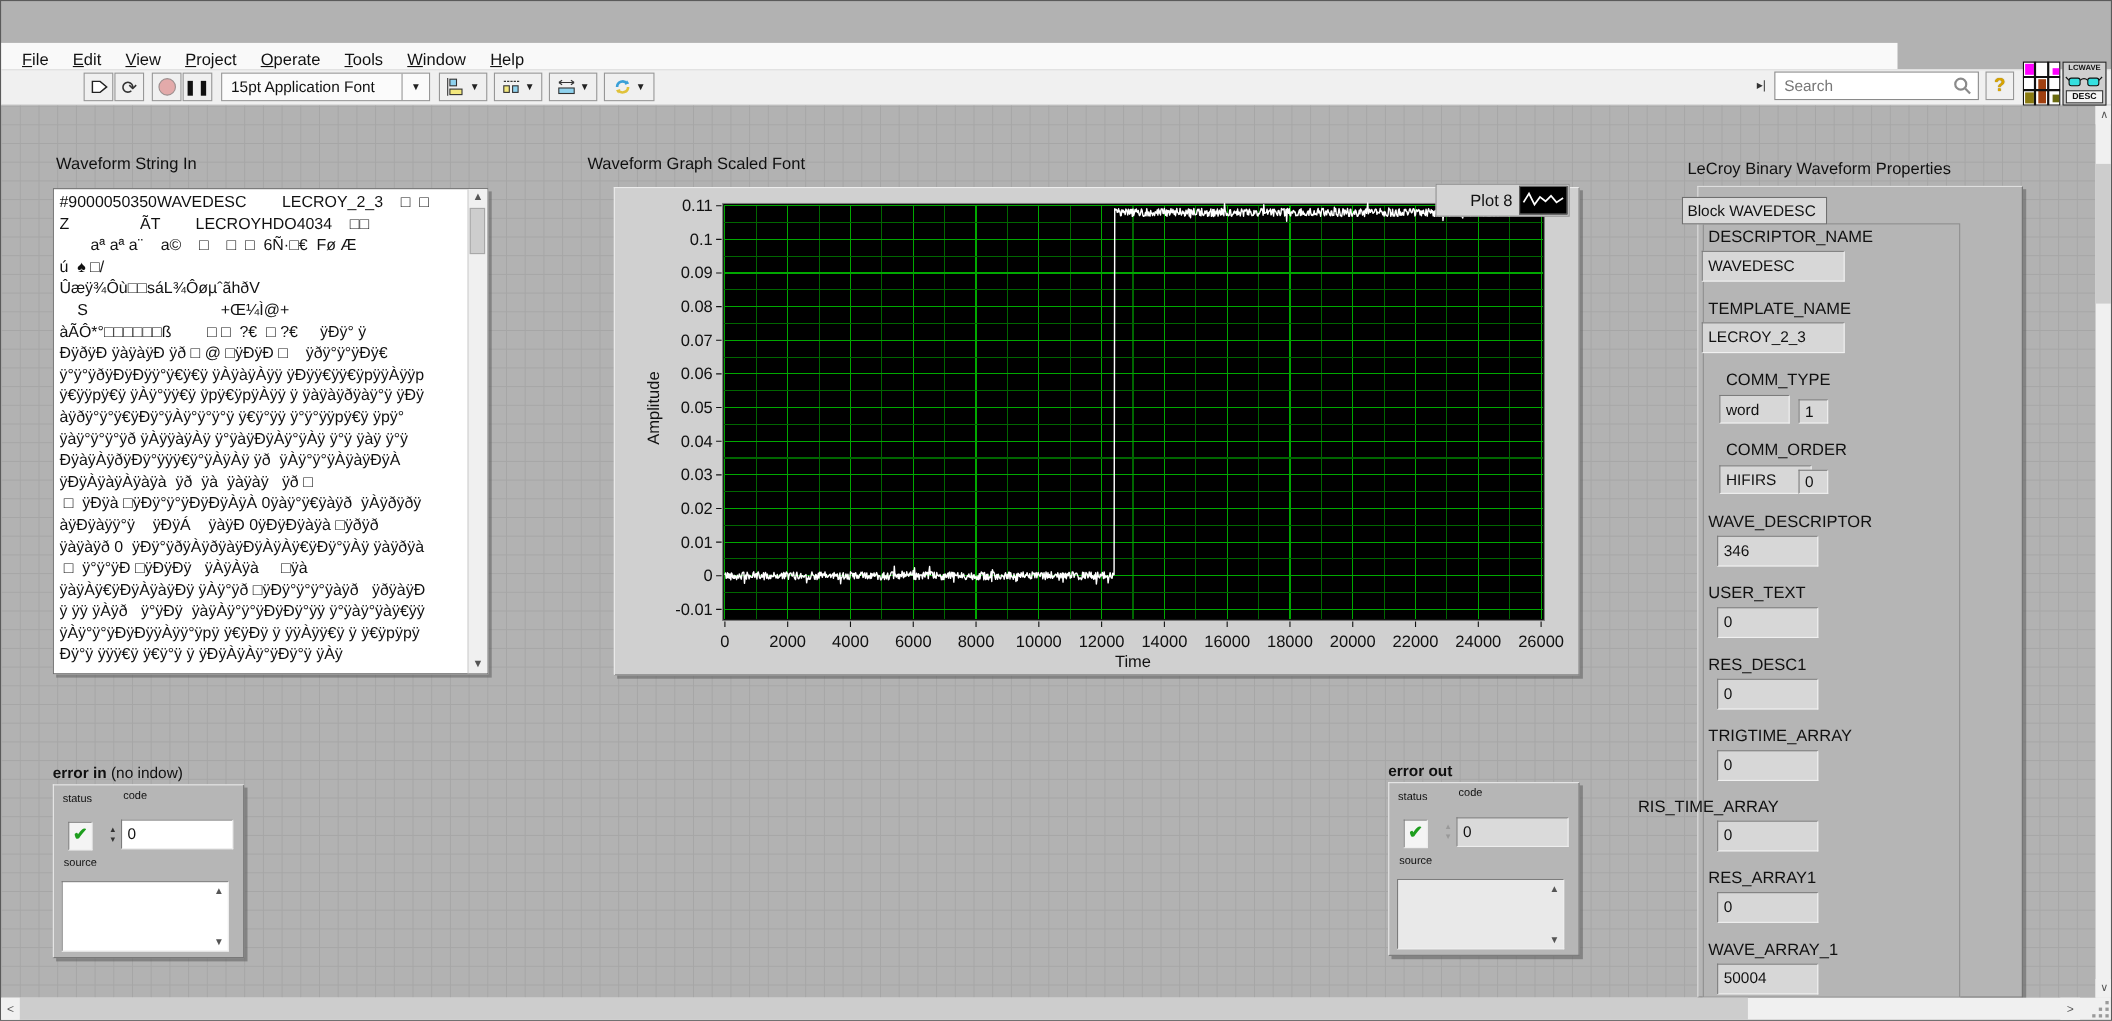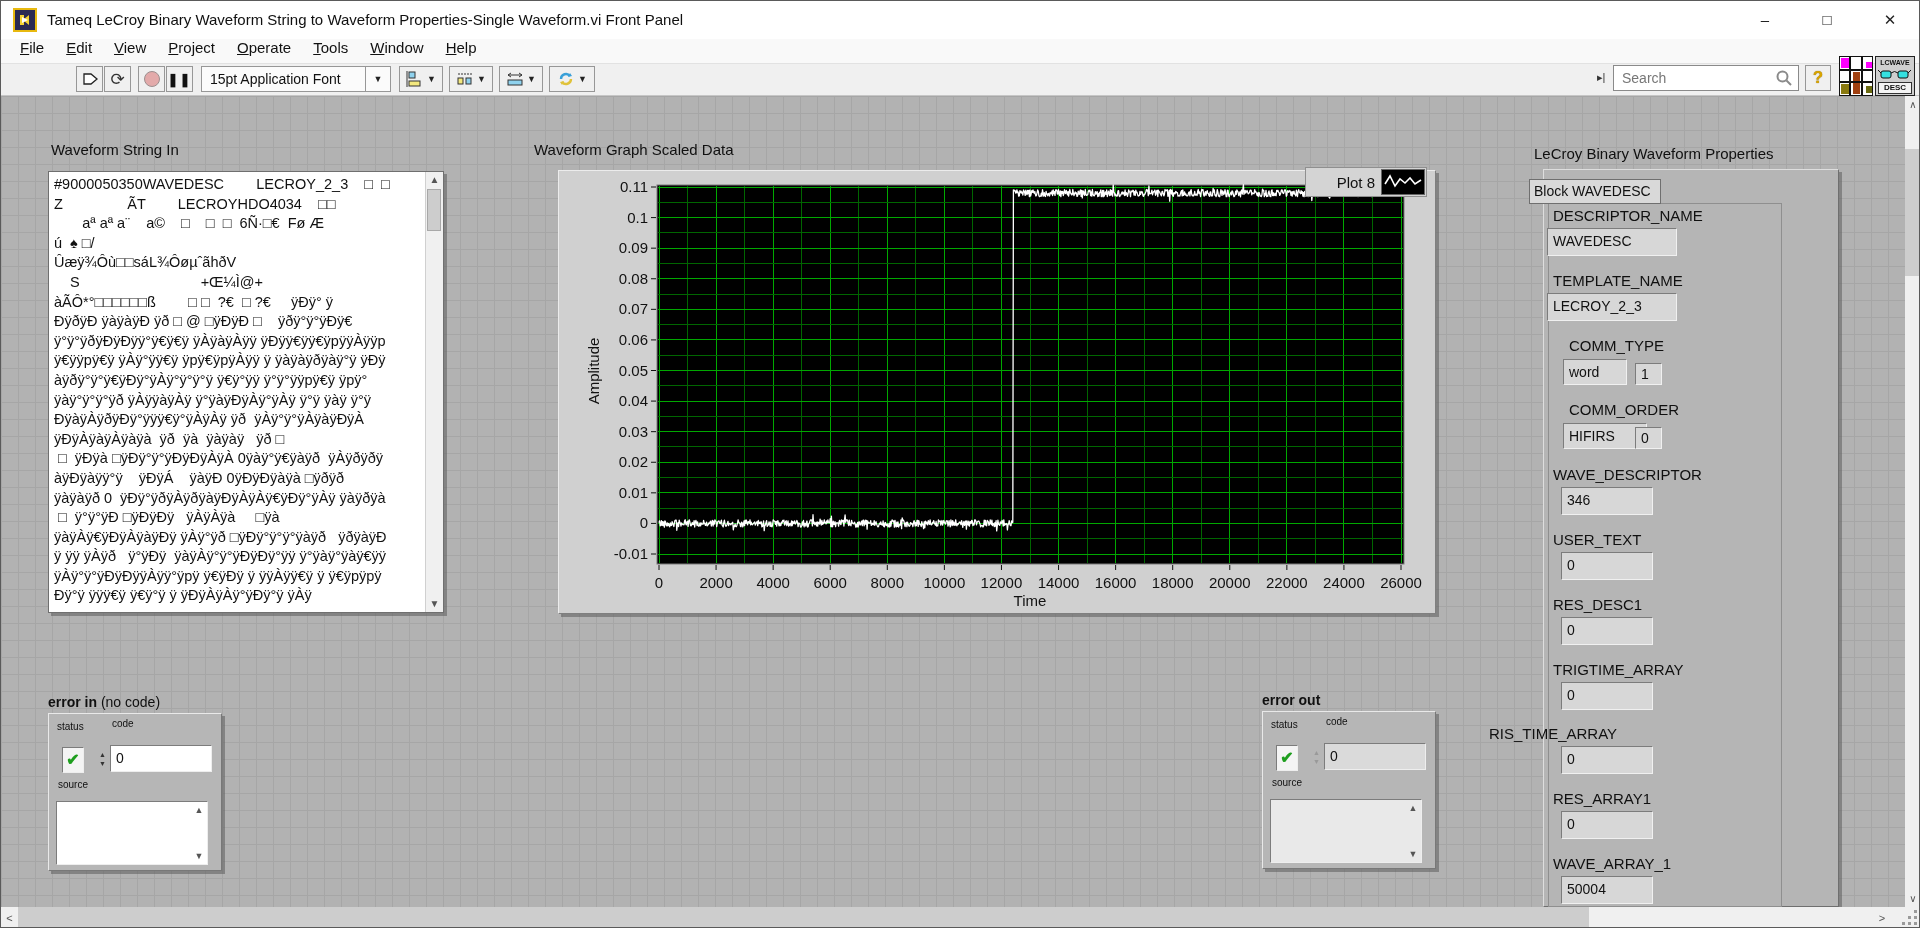--- a/index.html
+++ b/index.html
@@ -4,21 +4,21 @@
 <style>
   html,body{margin:0;padding:0;background:#666;}
   #screen{position:relative;width:1920px;height:928px;overflow:hidden;
     font-family:"Liberation Sans",sans-serif;background:#b2b2b2;
     border:1px solid #5a5a5a;box-sizing:border-box;}
   .abs{position:absolute;}
   
   #titlebar{left:0;top:0;width:1920px;height:38px;background:#ffffff;border-bottom:1px solid #e6e6e6;}
   #title-text{left:46px;top:10px;font-size:15px;color:#101010;white-space:nowrap;}
   .winbtn{top:0;width:62px;height:38px;text-align:center;line-height:38px;font-size:15px;color:#222;}
-  #menubar{left:0;top:38px;width:1920px;height:24px;background:#f9f9f9;display:flex;align-items:flex-start;padding-left:8px;box-sizing:border-box;}
+  #menubar{left:0;top:38px;width:1724px;height:24px;background:#f9f9f9;display:flex;align-items:flex-end;padding-left:8px;box-sizing:border-box;}
   .menu-item{font-size:15px;color:#111;padding:0 11px;white-space:nowrap;}
   #toolbar{left:0;top:62px;width:1920px;height:33px;background:#f0f0f0;border-top:1px solid #e2e2e2;border-bottom:1px solid #c6c6c6;box-sizing:border-box;}
   .tbtn{top:65px;width:27px;height:26px;background:#f0f0f0;border:1px solid #979797;box-sizing:border-box;
         display:flex;align-items:center;justify-content:center;font-size:15px;color:#111;}
   .tgroupbtn{top:65px;height:26px;background:#f0f0f0;border:1px solid #979797;box-sizing:border-box;
         display:flex;align-items:center;justify-content:center;gap:3px;}
   .caret{font-size:9px;color:#222;}
   #font-box{left:200px;top:65px;width:190px;height:26px;background:#fbfbfb;border:1px solid #979797;box-sizing:border-box;display:flex;align-items:center;}
   #font-box span.txt{flex:1;padding-left:8px;font-size:14px;color:#111;white-space:nowrap;}
   #font-box .dd{width:24px;height:100%;border-left:1px solid #979797;display:flex;align-items:center;justify-content:center;}
@@ -77,31 +77,20 @@
   #vi-icon{left:1874px;top:55px;width:40px;height:40px;background:#cfcfcf;border:1px solid #222;box-sizing:border-box;z-index:9;}
   #vi-icon .t{font-size:7px;font-weight:bold;color:#111;text-align:center;letter-spacing:0;line-height:9px;padding-top:1px;}
   #vi-icon .b{position:absolute;left:2px;right:2px;bottom:1px;background:#f4f4f4;border:1px solid #333;font-size:8px;font-weight:bold;
       text-align:center;line-height:10px;color:#111;}
 </style>
 </head>
 <body>
 
 <div id="screen">
 
-  <div class="abs" id="titlebar">
-    <svg class="abs" style="left:12px;top:7px" width="24" height="24">
-      <rect x="1" y="1" width="22" height="22" fill="#2b2b52" stroke="#e8b90f" stroke-width="2"></rect>
-      <path d="M7 7 L7 17 L11 17 L11 13 L16 17 L16 7 L11 11 L11 7 Z" fill="#f5d432"></path>
-      <path d="M9 9 L15 12 L9 15 Z" fill="#ffffff"></path>
-    </svg>
-    <div class="abs" id="title-text">Tameq LeCroy Binary Waveform String to Waveform Properties-Single Waveform.vi Front Panel</div>
-    <div class="abs winbtn" style="left:1733px">–</div>
-    <div class="abs winbtn" style="left:1795px">□</div>
-    <div class="abs winbtn" style="left:1858px">✕</div>
-  </div>
 
   <div class="abs" id="menubar">
       <span class="menu-item"><u>F</u>ile</span>
       <span class="menu-item"><u>E</u>dit</span>
       <span class="menu-item"><u>V</u>iew</span>
       <span class="menu-item"><u>P</u>roject</span>
       <span class="menu-item"><u>O</u>perate</span>
       <span class="menu-item"><u>T</u>ools</span>
       <span class="menu-item"><u>W</u>indow</span>
       <span class="menu-item"><u>H</u>elp</span>
@@ -220,21 +209,21 @@
 ÿ ÿÿ ÿÀÿð   ÿ°ÿÐÿ  ÿàÿÀÿ°ÿ°ÿÐÿÐÿ°ÿÿ ÿ°ÿàÿ°ÿàÿ€ÿÿ
 ÿÀÿ°ÿ°ÿÐÿÐÿÿÀÿÿ°ÿpÿ ÿ€ÿÐÿ ÿ ÿÿÀÿÿ€ÿ ÿ ÿ€ÿpÿpÿ
 Ðÿ°ÿ ÿÿÿ€ÿ ÿ€ÿ°ÿ ÿ ÿÐÿÀÿÀÿ°ÿÐÿ°ÿ ÿÀÿ</div>
     <div class="vscroll-inner">
       <div class="scr-arrow" style="top:0">▲</div>
       <div class="scr-thumb" style="top:17px;height:42px"></div>
       <div class="scr-arrow" style="bottom:0">▼</div>
     </div>
   </div>
 
-  <div class="abs fp-label" style="left:533px;top:140px">Waveform Graph Scaled Data</div>
+  <div class="abs fp-label" style="left:533px;top:140px">Waveform Graph Scaled Font</div>
   <div class="abs shadowed" id="graph-widget">
     <svg id="graph-svg" width="876" height="442">
       <g id="g-grid"></g>
       <rect x="98" y="14" width="747" height="379" fill="#000000" stroke="#7a7a7a" stroke-width="1"></rect>
         <line x1="100" y1="15" x2="100" y2="392" stroke="#00a800" stroke-width="1" shape-rendering="crispEdges"></line>
         <line x1="128.53846153846155" y1="15" x2="128.53846153846155" y2="392" stroke="#006600" stroke-width="1" shape-rendering="crispEdges"></line>
         <line x1="157.0769230769231" y1="15" x2="157.0769230769231" y2="392" stroke="#00a800" stroke-width="1" shape-rendering="crispEdges"></line>
         <line x1="185.6153846153846" y1="15" x2="185.6153846153846" y2="392" stroke="#006600" stroke-width="1" shape-rendering="crispEdges"></line>
         <line x1="214.15384615384616" y1="15" x2="214.15384615384616" y2="392" stroke="#00a800" stroke-width="1" shape-rendering="crispEdges"></line>
         <line x1="242.6923076923077" y1="15" x2="242.6923076923077" y2="392" stroke="#006600" stroke-width="1" shape-rendering="crispEdges"></line>
@@ -344,21 +333,21 @@
     </svg>
   </div>
   <div class="abs" id="legend">
     <span class="ltxt">Plot 8</span>
     <svg class="sample" viewBox="0 0 42 24">
       <polyline points="3,14 8,6 13,16 18,9 23,13 28,8 33,14 39,10" fill="none" stroke="#fff" stroke-width="1.6"></polyline>
     </svg>
   </div>
 
   <div class="abs err-title" style="left:47px;top:693px">
-    <b>error in</b><span> (no code)</span>
+    <b>error in</b><span> (no indow)</span>
   </div>
   <div class="abs err-cluster shadowed" style="left:47px;top:712px">
     <div class="err-sub" style="left:8px;top:7px">status</div>
     <div class="err-sub" style="left:63px;top:4px">code</div>
     <div class="led" style="left:13px;top:33px">✔</div>
     <div class="spinner" style="left:48px;top:31px">▲<br>▼</div>
     <div class="codebox" style="left:61px;top:31px;width:102px;background:#ffffff">0</div>
     <div class="err-sub" style="left:9px;top:65px">source</div>
     <div class="srcbox" style="left:7px;top:87px;width:152px;height:64px;background:#ffffff">
       <span></span>

